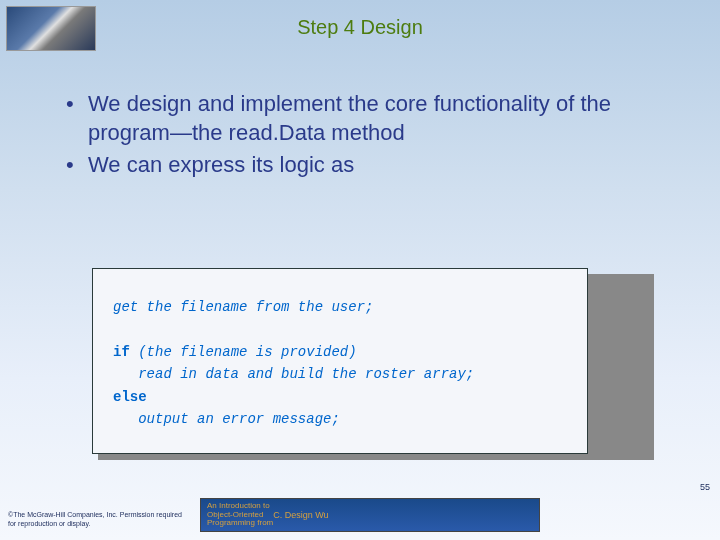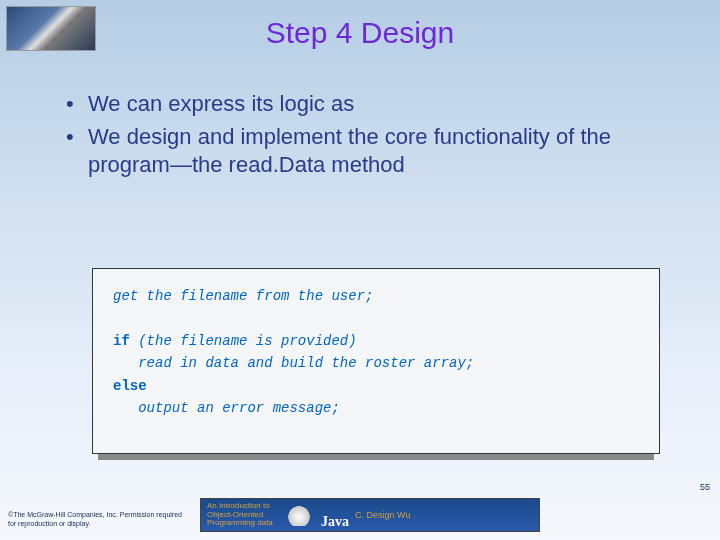--- a/index.html
+++ b/index.html
@@ -19,23 +19,23 @@
     height: 45px;
     background: linear-gradient(135deg, #2a4a7a 0%, #5a7aaa 40%, #e0e0e0 50%, #7a7a7a 60%, #2a3a5a 100%);
     border: 1px solid #999;
   }
   .title {
     position: absolute;
     top: 16px;
     left: 0;
     width: 100%;
     text-align: center;
-    font-size: 30px;
+    font-size: 20px;
     font-weight: normal;
-    color: #6d28d9;
+    color: #4d7c0f;
     font-family: Arial, sans-serif;
   }
   .bullet-list {
     position: absolute;
     top: 90px;
     left: 60px;
     width: 600px;
     list-style: none;
   }
   .bullet-list li {
@@ -59,25 +59,25 @@
     top: 274px;
     left: 98px;
     width: 556px;
     height: 186px;
     background: #888;
   }
   .code-box {
     position: absolute;
     top: 268px;
     left: 92px;
-    width: 568px;
+    width: 496px;
     height: 186px;
     background: #f4f6fa;
     border: 1px solid #2a3a3a;
-    padding: 16px 20px;
+    padding: 27px 20px;
     font-family: "Courier New", monospace;
     font-size: 14px;
     color: #0066cc;
     font-style: italic;
     line-height: 1.6;
     white-space: pre;
   }
   .code-box .kw { font-weight: bold; font-style: normal; }
   .copyright {
     position: absolute;
@@ -123,40 +123,36 @@
   }
 </style>
 </head>
 <body>
 
 <div class="logo"></div>
 
 <h1 class="title">Step 4 Design</h1>
 
 <ul class="bullet-list">
+  <li>We design and implement the core functionality of the program—the read.Data method</li>
   <li>We can express its logic as</li>
-  <li>We design and implement the core functionality of the program—the read.Data method</li>
 </ul>
 
 <div class="code-box-shadow"></div>
 <div class="code-box"><span>get the filename from the user;</span>
 
 <span class="kw">if</span> <span>(the filename is provided)</span>
 <span>   read in data and build the roster array;</span>
 <span class="kw">else</span>
 <span>   output an error message;</span></div>
 
 <div class="copyright">©The McGraw-Hill Companies, Inc. Permission required for reproduction or display.</div>
 
 <div class="book-banner">
   <div class="left-text">
     <div>An Introduction to</div>
     <div>Object-Oriented</div>
-    <div>Programming data</div>
-  </div>
-  <div class="java-logo">
-    <span class="java-cup"></span>
-    <span class="java-text">Java</span>
+    <div>Programming from</div>
   </div>
   <div class="author">C. Design Wu</div>
 </div>
 
 <div class="page-num">55</div>
 
 </body></html>

